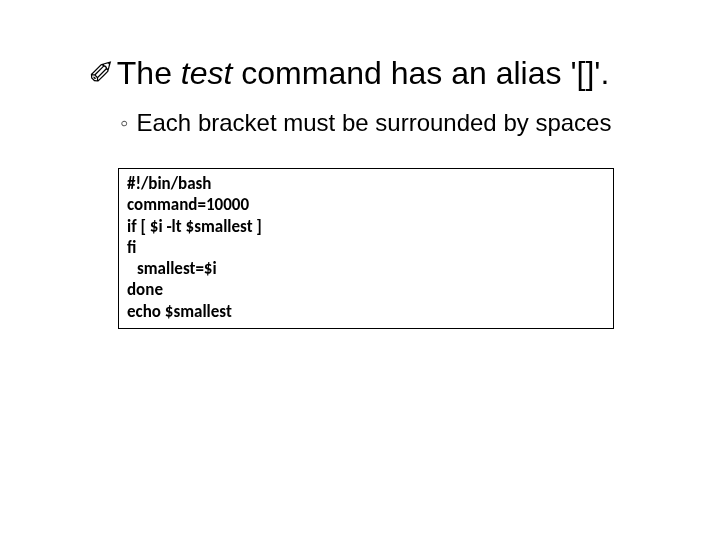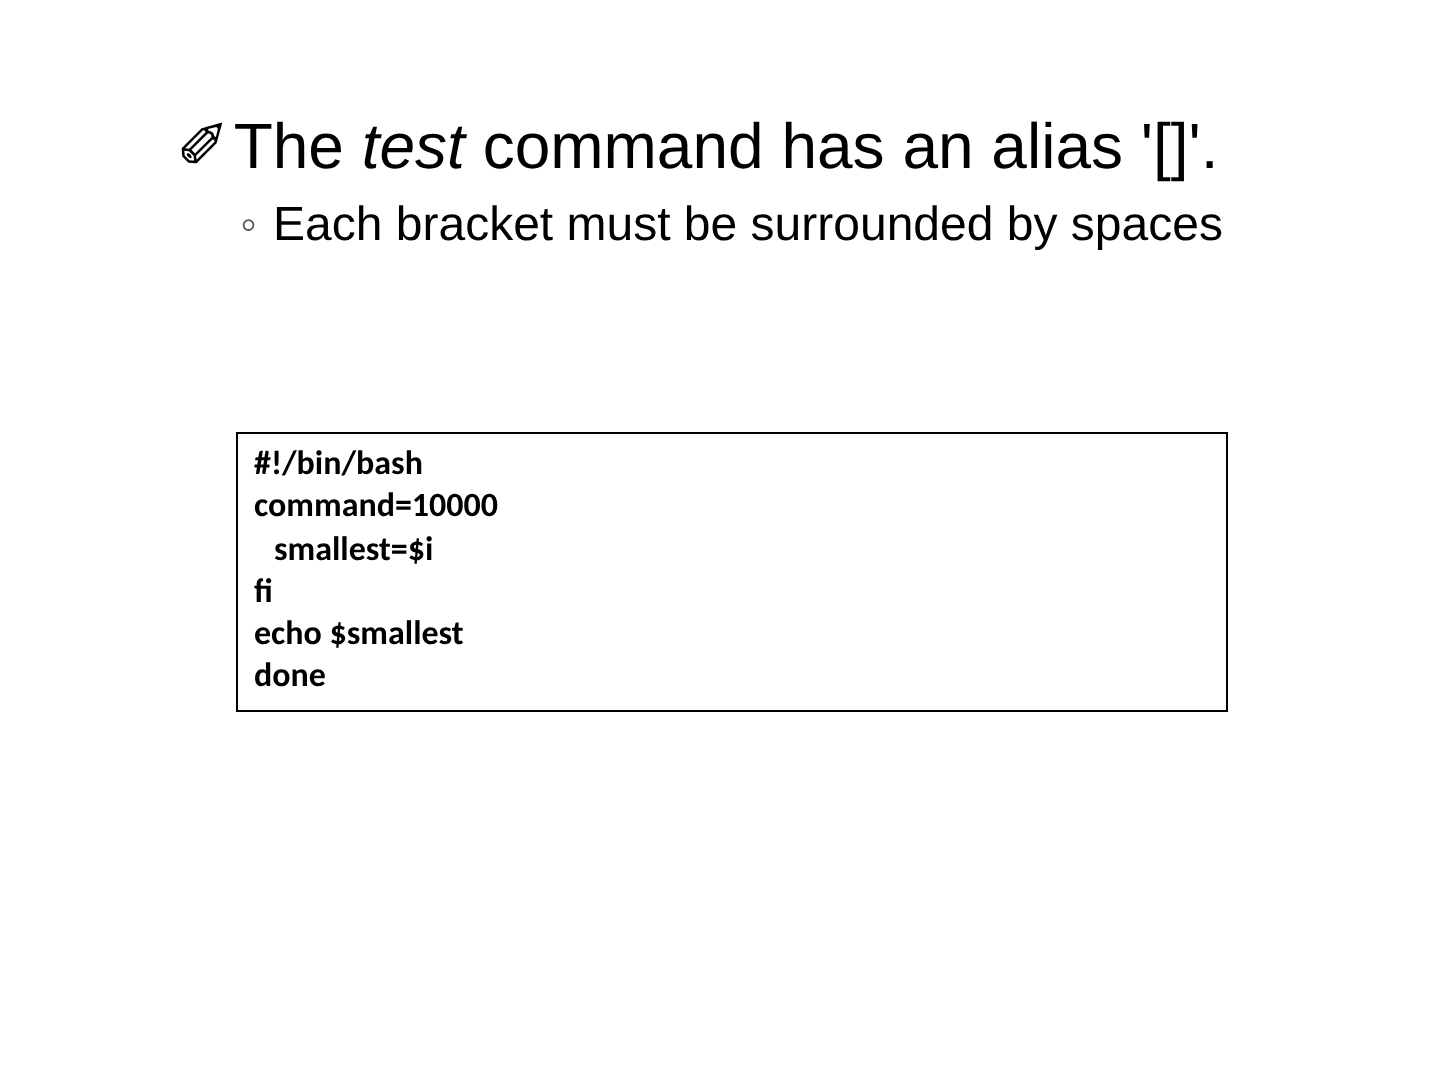--- a/index.html
+++ b/index.html
@@ -30,21 +30,21 @@
     font-family: Arial, sans-serif;
     display: inline-block;
     margin-right: 2px;
   }
   .heading .cmd {
     font-style: italic;
   }
   .subpoint {
     position: absolute;
     left: 120px;
-    top: 98px;
+    top: 108px;
     width: 520px;
     font-size: 24px;
     line-height: 1.25;
   }
   .subpoint .circ {
     display: inline-block;
     margin-right: 8px;
     color: #555;
     vertical-align: top;
   }
@@ -58,21 +58,20 @@
     left: 118px;
     top: 168px;
     width: 496px;
     border: 1px solid #000;
     padding: 4px 8px 6px 8px;
     font-family: Calibri, Arial, sans-serif;
     font-size: 17px;
     line-height: 1.25;
     font-weight: 600;
     box-sizing: border-box;
-    margin-top: 48px;
   }
   .codebox .line {
     white-space: pre;
   }
   .codebox .indent {
     padding-left: 10px;
   }
 </style>
 </head>
 <body>
@@ -83,19 +82,20 @@
     <span class="bullet-glyph">✐</span><span>The </span><span class="cmd">test</span><span> command has an alias '[]'.</span>
   </div>
 
   <div class="subpoint">
     <span class="circ">◦</span><span class="subtext">Each bracket must be surrounded by spaces</span>
   </div>
 
   <div class="codebox">
     <div class="line">#!/bin/bash</div>
     <div class="line">command=10000</div>
+    <div class="line">if [ $i -lt $smallest ]</div>
+    <div class="line">fi</div>
     <div class="line indent">smallest=$i</div>
-    <div class="line">fi</div>
+    <div class="line">done</div>
     <div class="line">echo $smallest</div>
-    <div class="line">done</div>
   </div>
 
 </div>
 
 </body></html>

